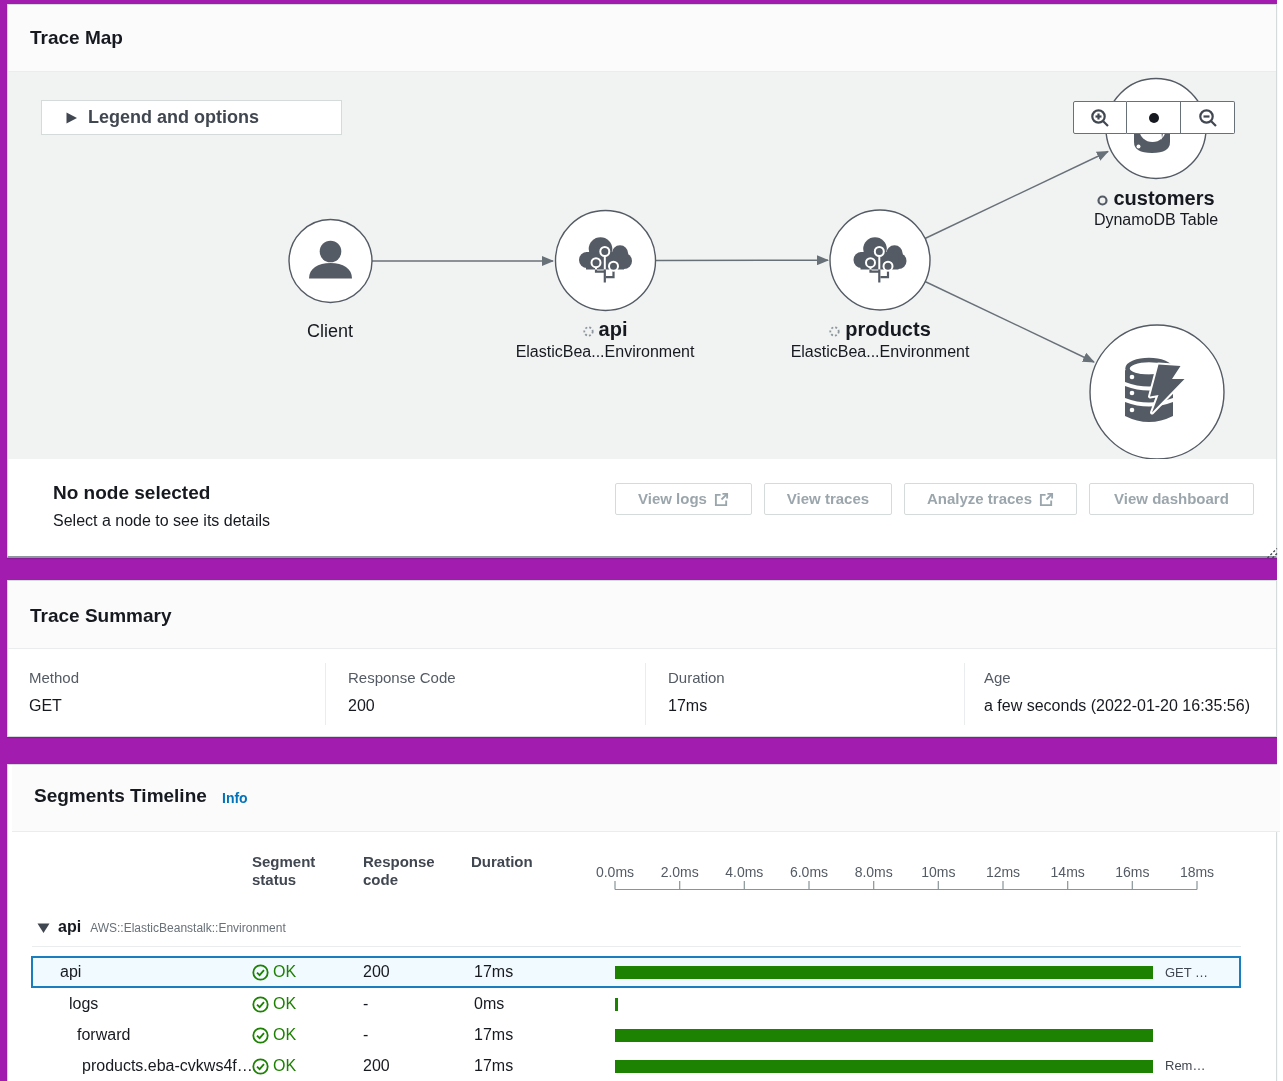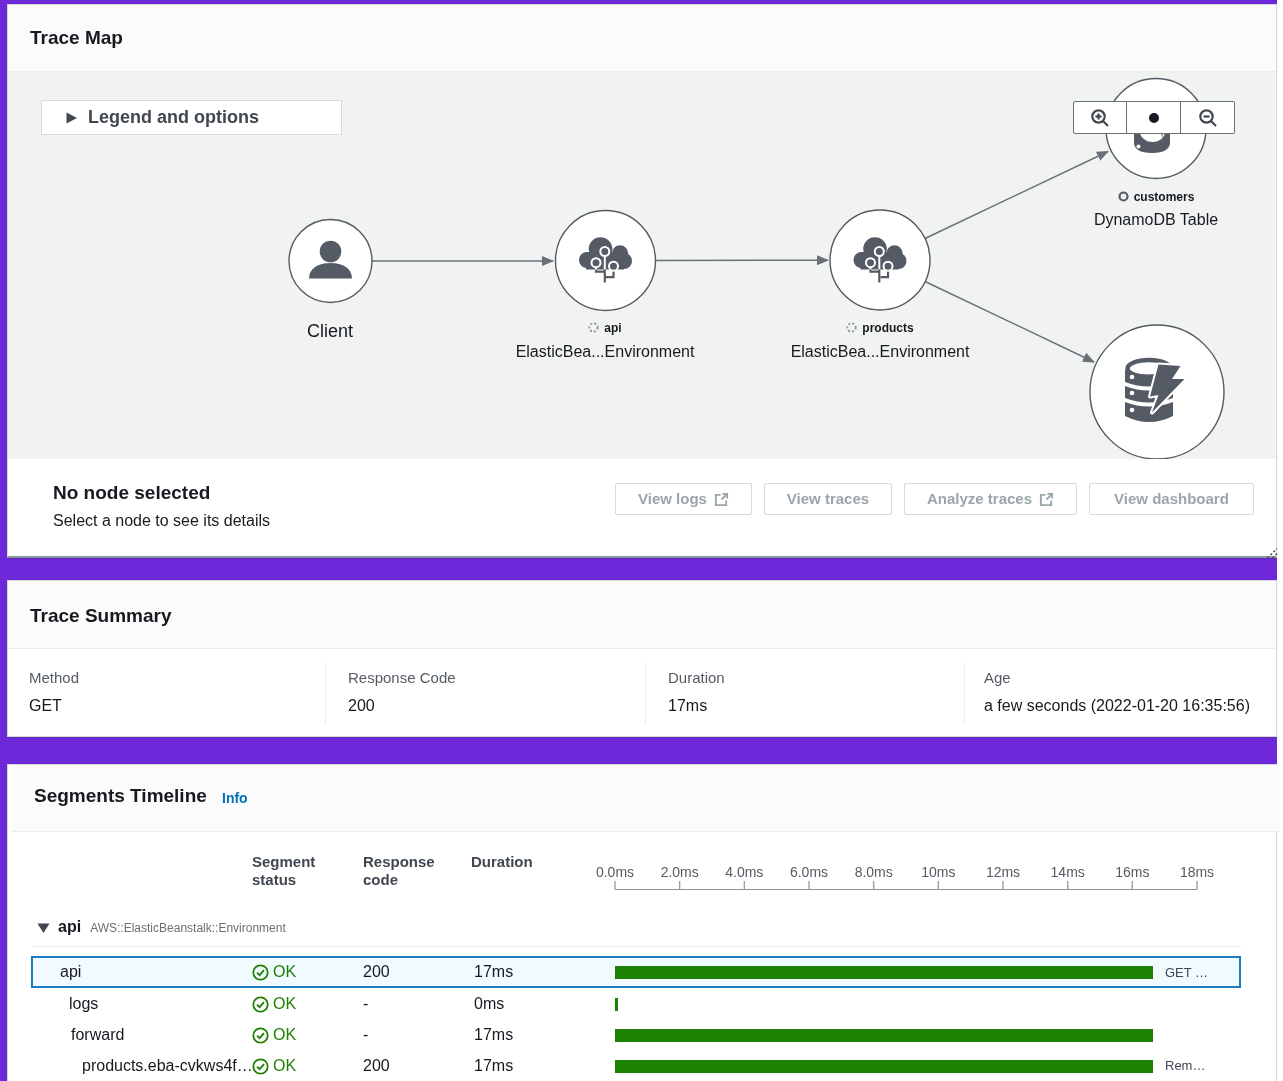--- a/index.html
+++ b/index.html
@@ -1,34 +1,34 @@
 <!DOCTYPE html>
 <html><head>
 <meta charset="utf-8">
 <style>
 * { margin:0; padding:0; box-sizing:border-box; }
 html,body { width:1283px; height:1081px; background:#ffffff; font-family:"Liberation Sans",sans-serif; }
-#page { position:relative; width:1283px; height:1081px; background:#6d28d9; overflow:hidden; }
+#page { position:relative; width:1283px; height:1081px; background:#a21caf; overflow:hidden; }
 .abs { position:absolute; }
 .card { position:absolute; left:7px; width:1270px; background:#fff; border:1px solid #d5dbdb; box-shadow:0 1px 1px 0 rgba(0,28,36,.15); }
 
 #tmcard { top:4px; height:554px; border-bottom:2px solid #8d979d; }
 #tmhead { position:absolute; left:0; top:0; width:100%; height:67px; background:#fbfbfb; border-bottom:1px solid #eaeded; }
 #tmtitle { position:absolute; left:22px; top:22px; font-size:19px; font-weight:700; color:#16191f; }
 #gotosvc { position:absolute; left:1067px; top:16px; width:179px; height:31px; background:#fff; border:1px solid #545b64; border-radius:2px; color:#545b64; font-size:15px; font-weight:700; text-align:center; line-height:29px; }
 #graph { position:absolute; left:0; top:67px; width:1268px; height:387px; background:#f1f2f2; }
 #legendbtn { position:absolute; left:33px; top:28px; width:301px; height:35px; background:#fff; border:1px solid #d5dbdb; color:#414750; font-size:18px; font-weight:700; line-height:33px; }
 #legendbtn svg { vertical-align:-2px; margin:0 10px 0 23px; }
 #zoombar { position:absolute; left:1065px; top:29px; width:162px; height:33px; display:flex; }
 .zbtn { width:54px; height:33px; background:#fff; border:1px solid #687078; border-left-width:0; position:relative; }
 .zbtn:first-child { border-left-width:1px; border-radius:2px 0 0 2px; }
 .zbtn:last-child { border-radius:0 2px 2px 0; }
 .zbtn svg { position:absolute; left:50%; top:50%; transform:translate(-50%,-50%); }
 .nlabel { position:absolute; width:340px; text-align:center; color:#16191f; font-size:16px; }
-.nlabel b { font-size:12px; }
+.nlabel b { font-size:20px; }
 .nlabel svg { vertical-align:-1px; margin-right:5px; }
 #tmfoot { position:absolute; left:0; top:454px; width:1268px; height:82px; background:#fff; }
 #nonode { position:absolute; left:45px; top:23px; font-size:19px; font-weight:700; color:#16191f; }
 #selnode { position:absolute; left:45px; top:53px; font-size:16px; color:#16191f; }
 .fbtn { position:absolute; top:24px; height:32px; background:#fff; border:1px solid #d5dbdb; border-radius:2px; color:#9ba6ac; font-size:15px; font-weight:700; text-align:center; }
 .fbtn span { line-height:30px; }
 .fbtn svg { vertical-align:-3px; margin-left:7px; }
 
 #tscard { top:580px; height:157px; }
 #tshead { position:absolute; left:0; top:0; width:100%; height:68px; background:#fbfbfb; border-bottom:1px solid #eaeded; }
@@ -297,21 +297,21 @@
 
     <div class="seg-name" style="left:61px;top:230px;">logs</div>
     <div class="ok" style="left:244px;top:230px;"><svg width="17" height="17" viewBox="0 0 17 17" fill="none" stroke="#1d8102" stroke-width="1.8">
           <circle cx="8.5" cy="8.5" r="7.2"></circle>
           <path d="M5 8.7 L7.6 11.2 L12 6.2"></path>
         </svg>OK</div>
     <div class="cell" style="left:355px;top:230px;">-</div>
     <div class="cell" style="left:466px;top:230px;">0ms</div>
     <div class="bar" style="left:607px;top:233px;width:3px;"></div>
 
-    <div class="seg-name" style="left:63px;top:261px;text-align:center;">forward</div>
+    <div class="seg-name" style="left:69px;top:261px;text-align:center;">forward</div>
     <div class="ok" style="left:244px;top:261px;"><svg width="17" height="17" viewBox="0 0 17 17" fill="none" stroke="#1d8102" stroke-width="1.8">
           <circle cx="8.5" cy="8.5" r="7.2"></circle>
           <path d="M5 8.7 L7.6 11.2 L12 6.2"></path>
         </svg>OK</div>
     <div class="cell" style="left:355px;top:261px;">-</div>
     <div class="cell" style="left:466px;top:261px;">17ms</div>
     <div class="bar" style="left:607px;top:264px;width:538px;"></div>
 
     <div class="seg-name" style="left:74px;top:292px;">products.eba-cvkws4f…</div>
     <div class="ok" style="left:244px;top:292px;"><svg width="17" height="17" viewBox="0 0 17 17" fill="none" stroke="#1d8102" stroke-width="1.8">

